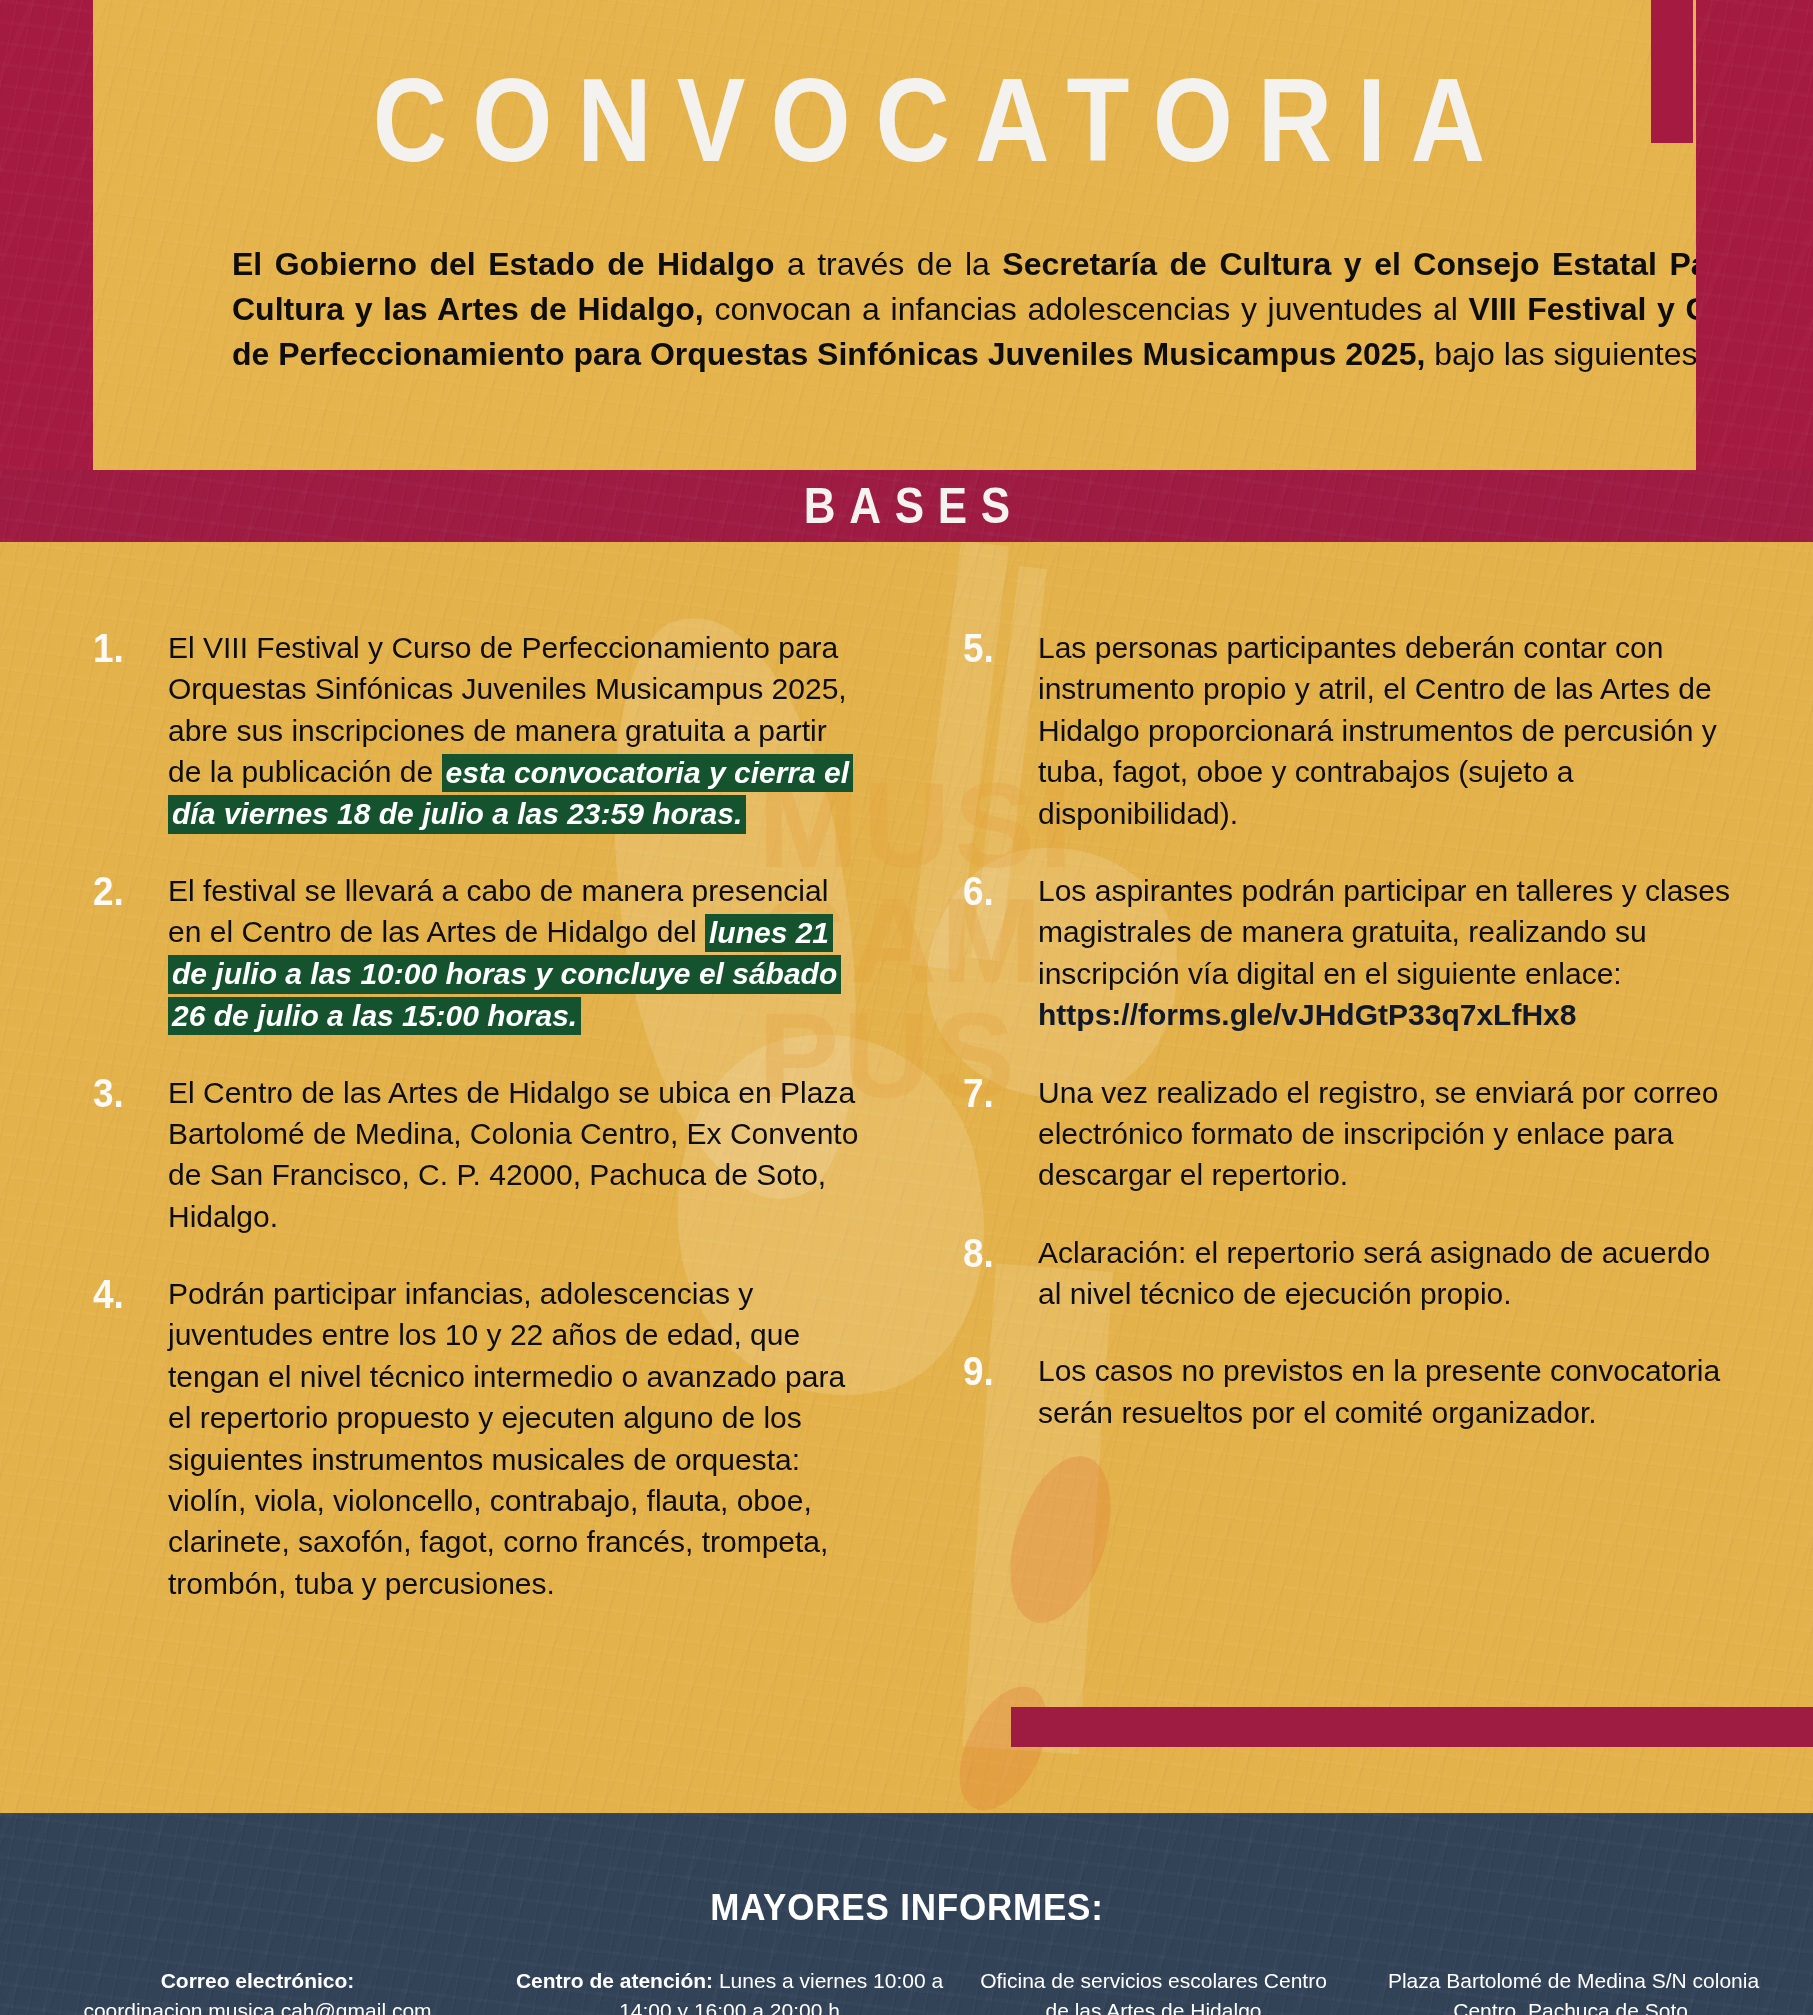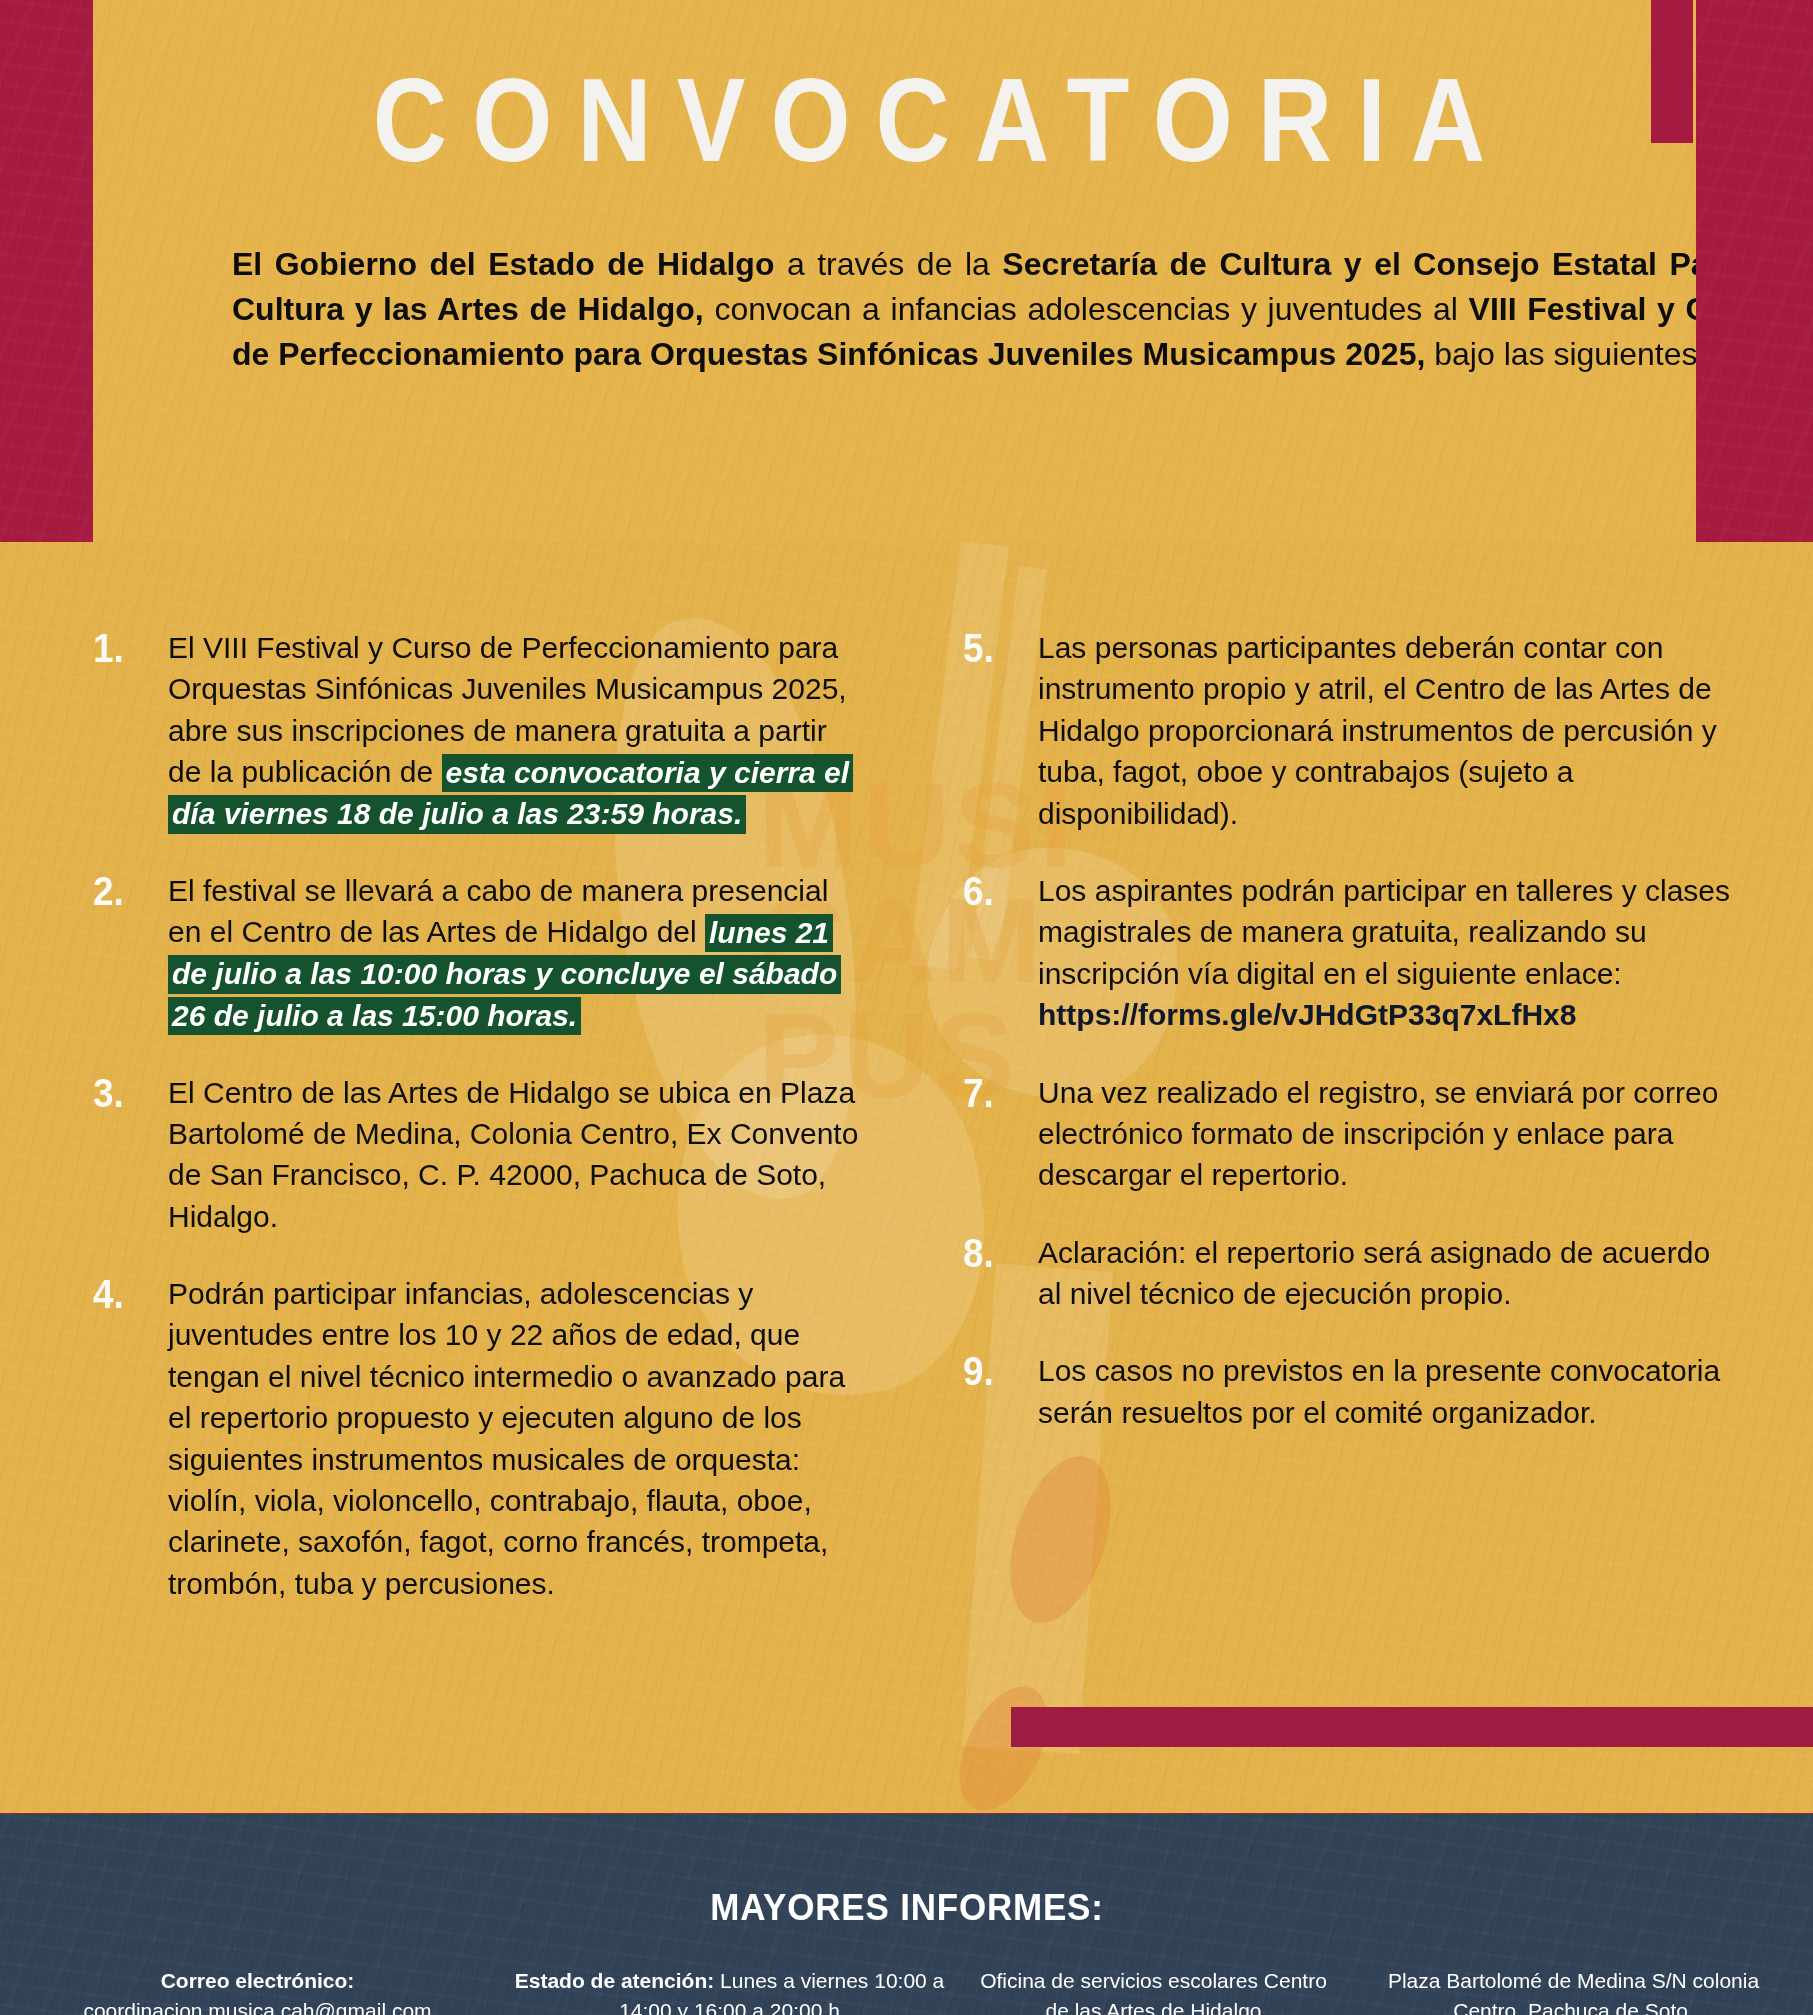--- a/index.html
+++ b/index.html
@@ -223,20 +223,24 @@
 
   <div class="top-gold">
     <div class="tex"></div>
     <div class="convocatoria">CONVOCATORIA</div>
     <div class="intro">
       <span><span style="font-weight: 800;">El Gobierno del Estado de Hidalgo</span><span> a través de la </span><span style="font-weight: 800;">Secretaría de Cultura y el Consejo Estatal Para la Cultura y las Artes de Hidalgo,</span><span> convocan a infancias adolescencias y juventudes al </span><span style="font-weight: 800;">VIII Festival y Curso de Perfeccionamiento para Orquestas Sinfónicas Juveniles Musicampus 2025,</span><span> bajo las siguientes:</span></span>
     </div>
   </div>
   <div class="title-accent-bar"></div>
 
+  <div class="bases-band">
+    <div class="tex"></div>
+    <div class="label">BASES</div>
+  </div>
 
   <div class="bases-body">
     <div class="tex"></div>
 
     <div class="inst-blob" style="left:621px; top:73px;  width:226px;  height:588px; transform:rotate(-9deg);"></div>
     <div class="inst-blob" style="left:677px; top:492px; width:306px;  height:363px;  transform:rotate(-9deg);"></div>
     <div class="inst-stripe" style="left:935px; top:0px;   width:48px;  height:427px; transform:rotate(7deg);"></div>
     <div class="inst-stripe" style="left:995px; top:24px;  width:28px;   height:395px;  transform:rotate(7deg);"></div>
     <div class="inst-blob" style="left:927px; top:306px;  width:250px;  height:250px;  "></div>
     <div class="inst-stripe" style="left:979px; top:725px; width:117px; height:484px; transform:rotate(4deg);"></div>
@@ -295,21 +299,21 @@
 
   <div class="info">
     <div class="tex"></div>
     <div class="info-title">MAYORES INFORMES:</div>
     <div class="info-cols">
       <div class="info-col ic1">
         <b>Correo electrónico:</b><br>
         <span>coordinacion.musica.cah@gmail.com</span>
       </div>
       <div class="info-col ic2">
-        <b>Estado de atención:</b><span> Lunes a viernes 10:00 a 14:00 y 16:00 a 20:00 h</span>
+        <b>Centro de atención:</b><span> Lunes a viernes 10:00 a 14:00 y 16:00 a 20:00 h</span>
       </div>
       <div class="info-col ic3">
         <span>Oficina de servicios escolares Centro de las Artes de Hidalgo</span>
       </div>
       <div class="info-col ic4">
         <span>Plaza Bartolomé de Medina S/N colonia Centro, Pachuca de Soto.</span>
       </div>
     </div>
   </div>
 

